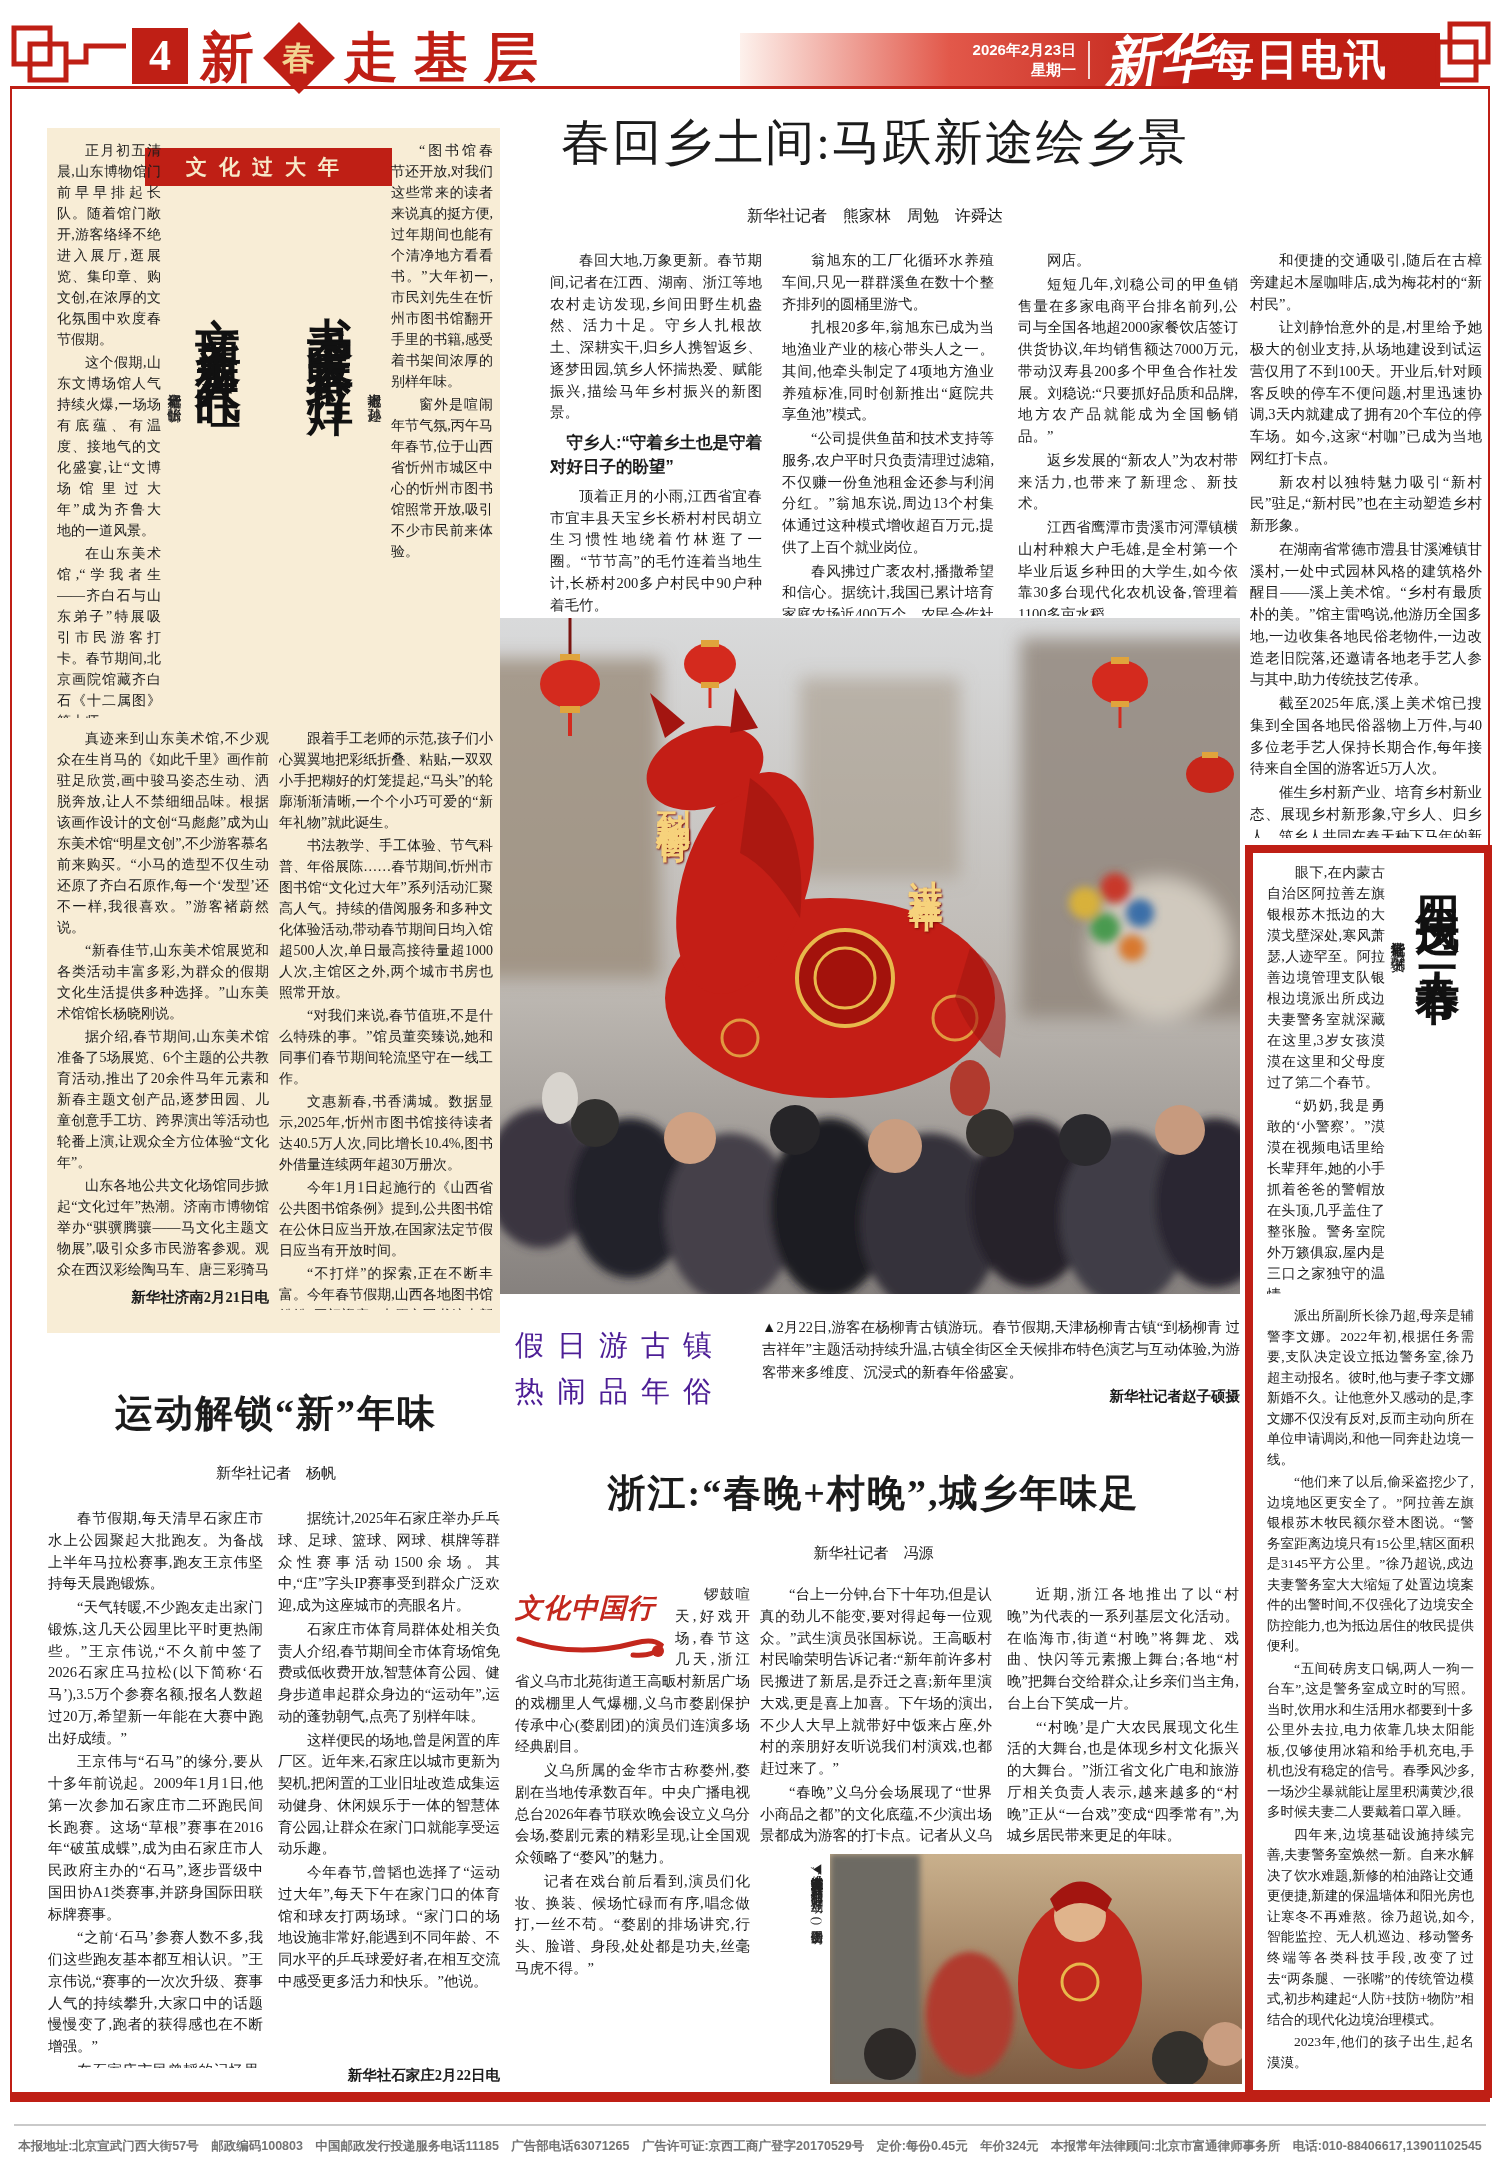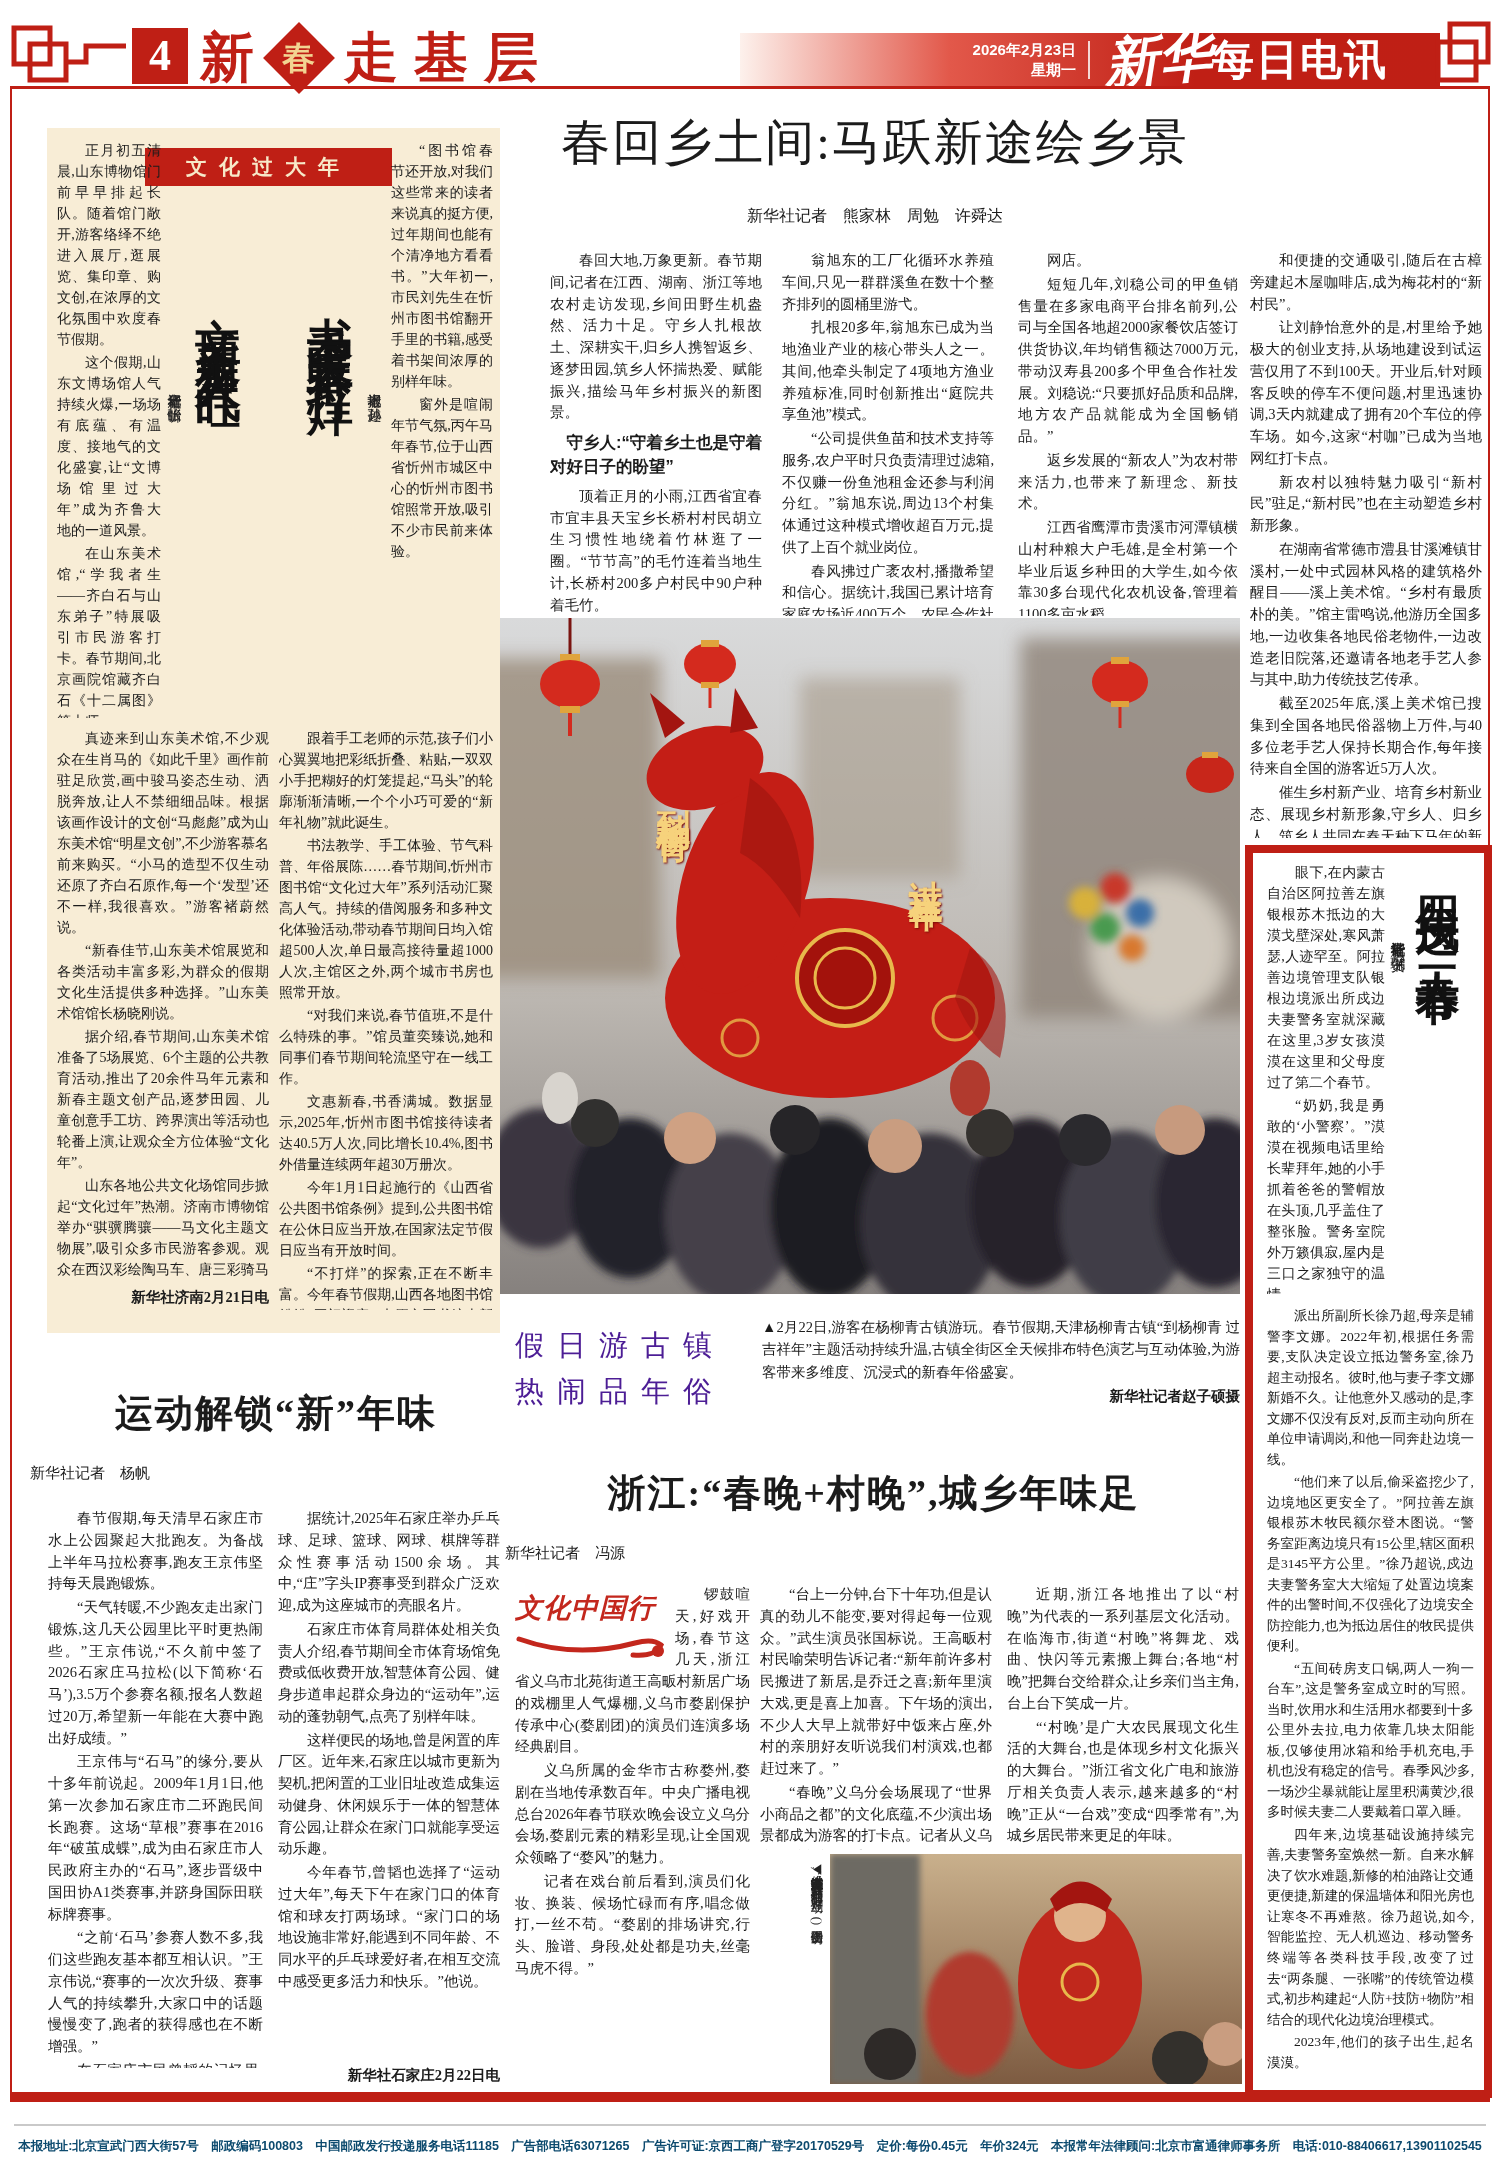--- a/index.html
+++ b/index.html
@@ -44,34 +44,34 @@
   .mainby{left:510px;top:206px;width:730px;text-align:center;font-size:16px;}
   
   .photo{left:500px;top:618px;width:740px;height:676px;overflow:hidden;}
   .horse-text{position:absolute;writing-mode:vertical-rl;color:#f6d27c;font-weight:bold;
               font-size:34px;text-shadow:1px 1px 2px #7e0e08;letter-spacing:6px;}
   .capbig{left:515px;top:1322px;width:228px;font-size:29px;letter-spacing:13px;line-height:1.6;color:#4c1d95;}
   .captext{left:762px;top:1316px;width:478px;font-size:14.5px;line-height:1.55;text-align:justify;}
   .capcredit{font-weight:bold;text-align:right;margin-top:2px;}
   
   .arth{position:absolute;text-align:center;font-weight:bold;font-size:38px;letter-spacing:2px;}
-  .artby{position:absolute;font-size:15px;}
+  .artby{position:absolute;text-align:center;font-size:15px;}
   .logo{float:left;width:152px;height:76px;margin:4px 8px 2px 0;position:relative;}
   .logo .lt{color:#c3271d;font-size:27px;font-weight:bold;font-style:italic;letter-spacing:1px;
             font-family:"Liberation Serif",serif;white-space:nowrap;}
   .vcap{position:absolute;writing-mode:vertical-rl;font-size:12.5px;line-height:1.45;color:#222;}
   
   .redbox{left:1245px;top:845px;width:247px;height:1253px;border:8px solid #bf1f15;
           box-sizing:border-box;background:#fff;}
   .bhead{writing-mode:vertical-rl;font-size:44px;font-weight:900;letter-spacing:5px;color:#111;}
   .bby{writing-mode:vertical-rl;font-size:15px;}
   
   .grayrule{left:14px;top:2124px;width:1472px;height:2px;background:#c9c9c9;}
   .footer{left:0;top:2138px;width:1500px;text-align:center;font-family:"Liberation Sans",sans-serif;
-          font-size:12.5px;font-weight:bold;color:#0c4a6e;}
+          font-size:12.5px;font-weight:bold;color:#737373;}
 </style>
 </head>
 <body>
 
 <div class="sheet">
 
   <svg class="abs" style="left:10px;top:24px" width="118" height="62" viewBox="0 0 118 62">
     <rect x="4" y="4" width="36" height="36" fill="none" stroke="#bf1f15" stroke-width="5"></rect>
     <rect x="20" y="20" width="36" height="36" fill="none" stroke="#bf1f15" stroke-width="5"></rect>
     <path d="M56 38 H76 V22 H116" fill="none" stroke="#bf1f15" stroke-width="5"></path>

